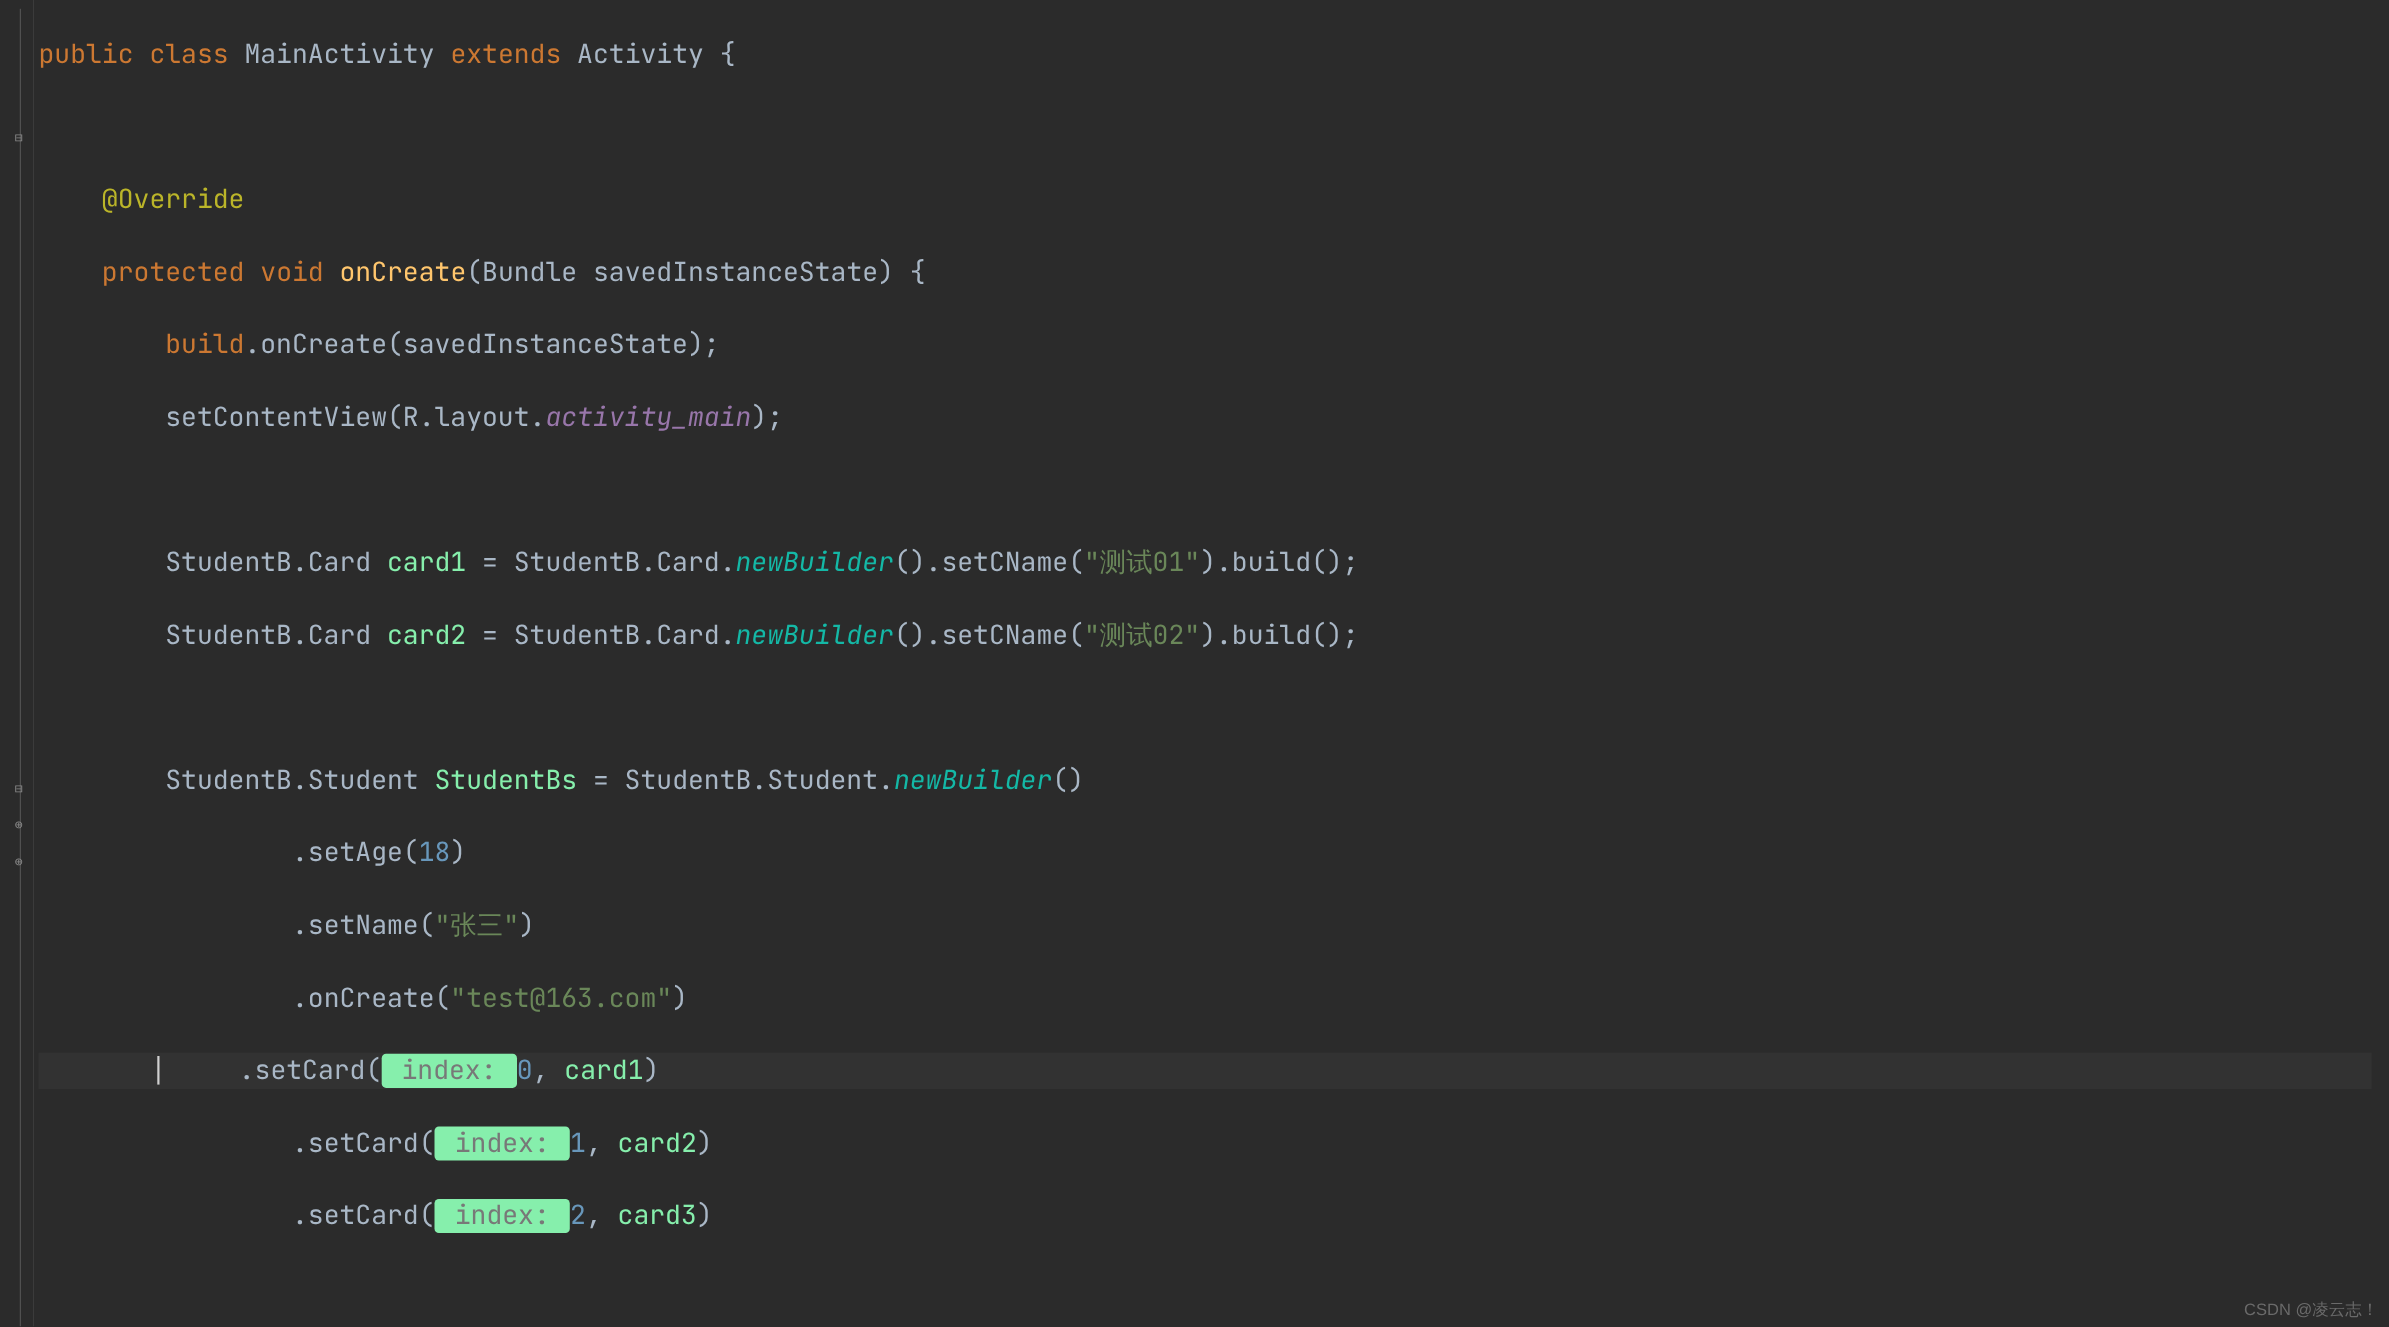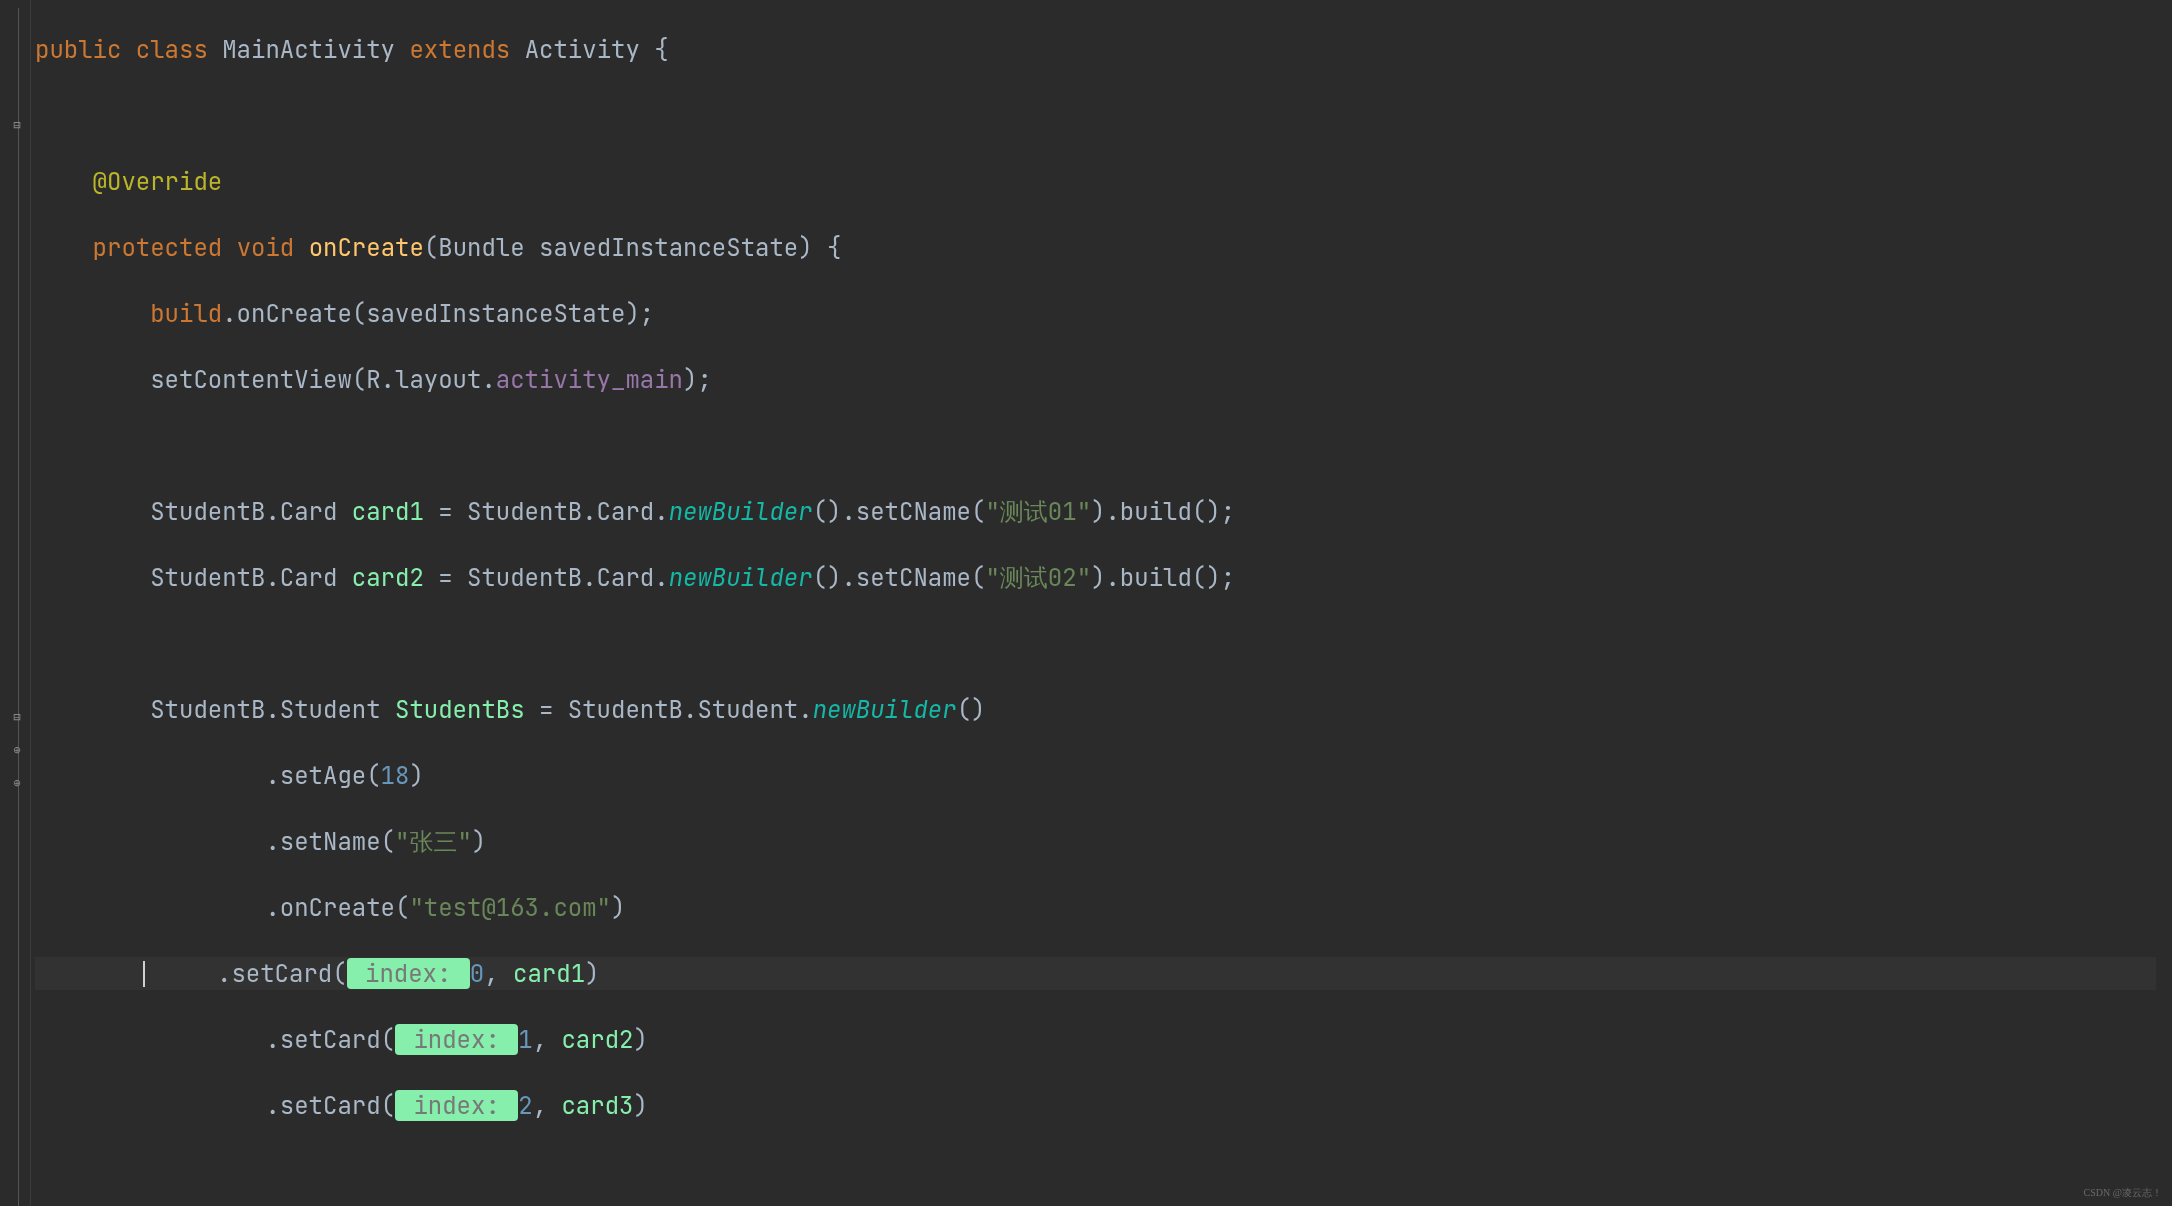--- a/index.html
+++ b/index.html
@@ -54,34 +54,34 @@
     height:26px;
     background:#d0d0d0;
     vertical-align:-5px;
     margin-left:108px; 
   }
   
   .kw{color:#cc7832}
   .cls{color:#a9b7c6}
   .method{color:#ffc66d}
   .static-m{color:#14b8a6;font-style:italic}
-  .static-field{color:#9876aa;}
+  .static-field{color:#9876aa;font-style:italic}
   .ann{color:#bbb529}
   .str{color:#6a8759}
   .num{color:#6897bb}
   .hint{color:#787878;background:#86efac;border-radius:4px;padding:0 4px}
   .op{color:#a9b7c6}
   .local{color:#86efac}
   .watermark{
     position:absolute;
     right:10px;
     bottom:6px;
-    font-size:10px;
+    font-size:15px;
     color:#6a6a6a;
-    font-family:Liberation Serif, serif;
+    font-family:Liberation Sans, sans-serif;
   }
 </style>
 </head>
 <body>
 
 <div class="editor">
   <div class="gutter">
     <div class="fold-line"></div>
     <span class="gutter-icon" style="top:118px">⊟</span>
     <span class="gutter-icon" style="top:710px">⊟</span>

